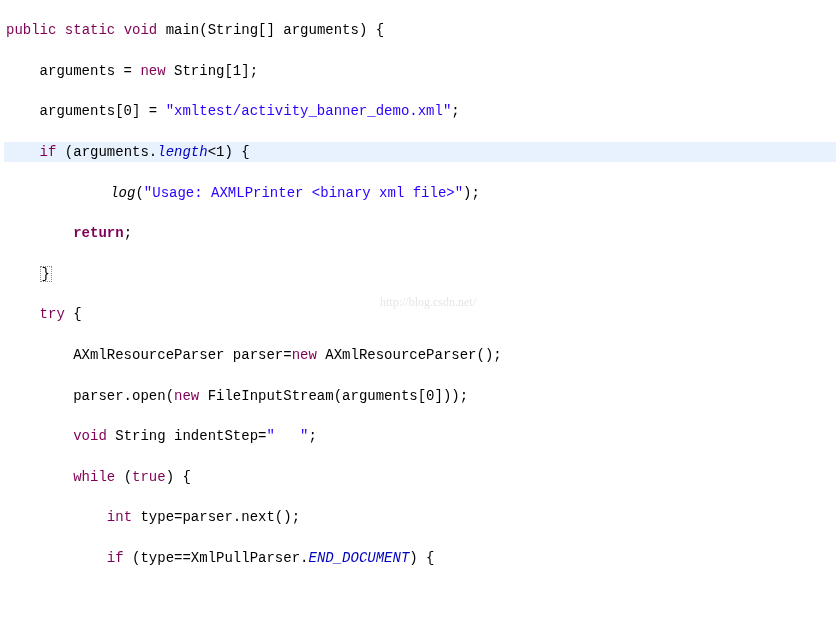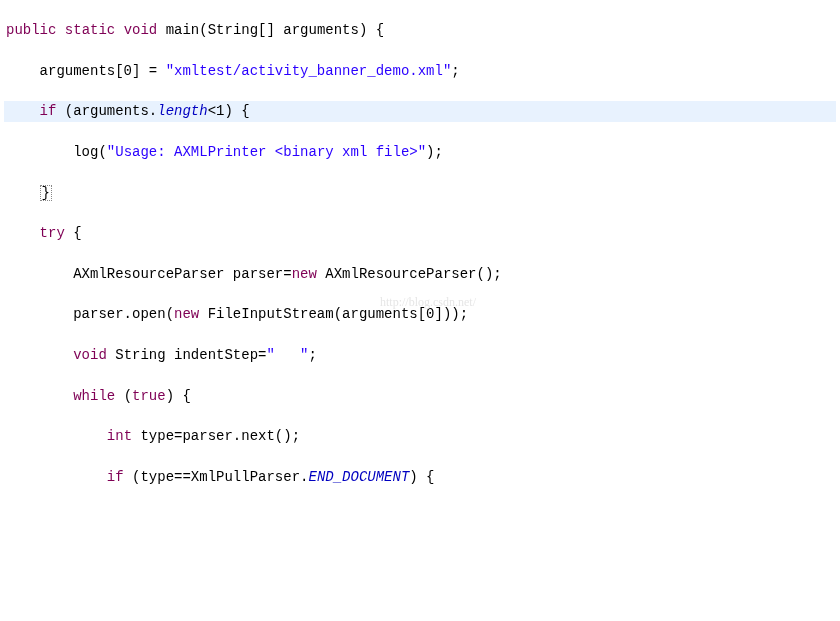--- a/index.html
+++ b/index.html
@@ -18,21 +18,21 @@
   }
   .line {
     display: block;
     padding: 0 2px;
   }
   .highlighted {
     background: #e8f2fe;
   }
   .kw { color: #7f0055; font-weight: normal; }
   .str { color: #2a00ff; }
-  .em { color: #000000; }
+  .em { font-style: italic; color: #000000; margin-left: 37px; }
   .emsb { font-style: italic; color: #0000c0; }
   .ret { color: #7f0055; font-weight: bold; }
   .watermark {
     position: absolute;
     top: 294px;
     left: 380px;
     color: #e6e6e6;
     font-family: "Simsun", serif;
     font-size: 12px;
     pointer-events: none;
@@ -45,23 +45,25 @@
     line-height: 1.0;
   }
 </style>
 </head>
 <body>
 
 <div class="watermark">http://blog.csdn.net/</div>
 
 <div class="code-area">
 <span class="line"><span class="kw">public</span> <span class="kw">static</span> <span class="kw">void</span><span> main(String[] arguments) {</span></span>
+<span class="line"><span>    arguments = </span><span class="kw">new</span><span> String[1];</span></span>
 <span class="line"><span>    arguments[0] = </span><span class="str">"xmltest/activity_banner_demo.xml"</span><span>;</span></span>
 <span class="line highlighted"><span>    </span><span class="kw">if</span><span> (arguments.</span><span class="emsb">length</span><span>&lt;1) {</span></span>
 <span class="line"><span>        </span><span class="em">log</span><span>(</span><span class="str">"Usage: AXMLPrinter &lt;binary xml file&gt;"</span><span>);</span></span>
+<span class="line"><span>        </span><span class="ret">return</span><span>;</span></span>
 <span class="line"><span>    </span><span class="box-bracket">}</span></span>
 <span class="line"><span>    </span><span class="kw">try</span><span> {</span></span>
 <span class="line"><span>        AXmlResourceParser parser=</span><span class="kw">new</span><span> AXmlResourceParser();</span></span>
 <span class="line"><span>        parser.open(</span><span class="kw">new</span><span> FileInputStream(arguments[0]));</span></span>
 <span class="line"><span>        </span><span class="kw">void</span><span> String indentStep=</span><span class="str">"   "</span><span>;</span></span>
 <span class="line"><span>        </span><span class="kw">while</span><span> (</span><span class="kw">true</span><span>) {</span></span>
 <span class="line"><span>            </span><span class="kw">int</span><span> type=parser.next();</span></span>
 <span class="line"><span>            </span><span class="kw">if</span><span> (type==XmlPullParser.</span><span class="emsb">END_DOCUMENT</span><span>) {</span></span>
 
 

